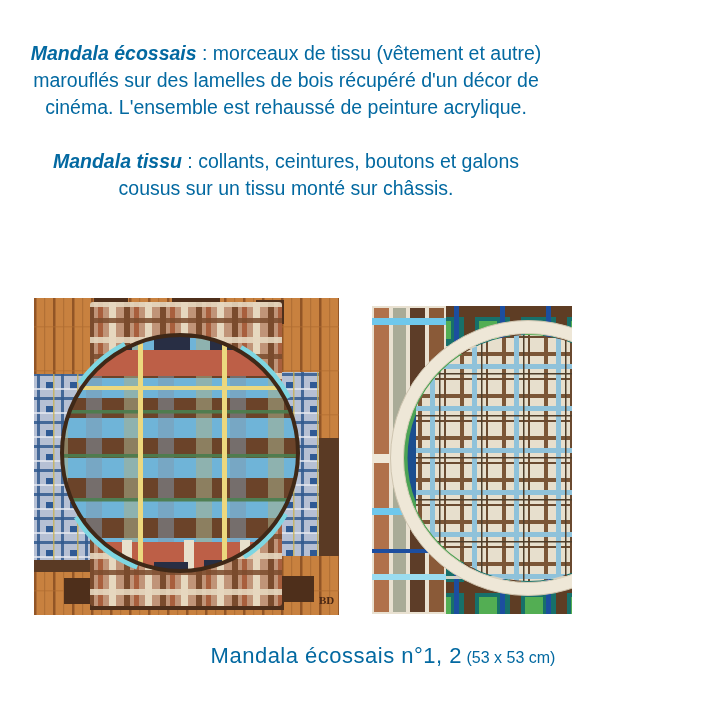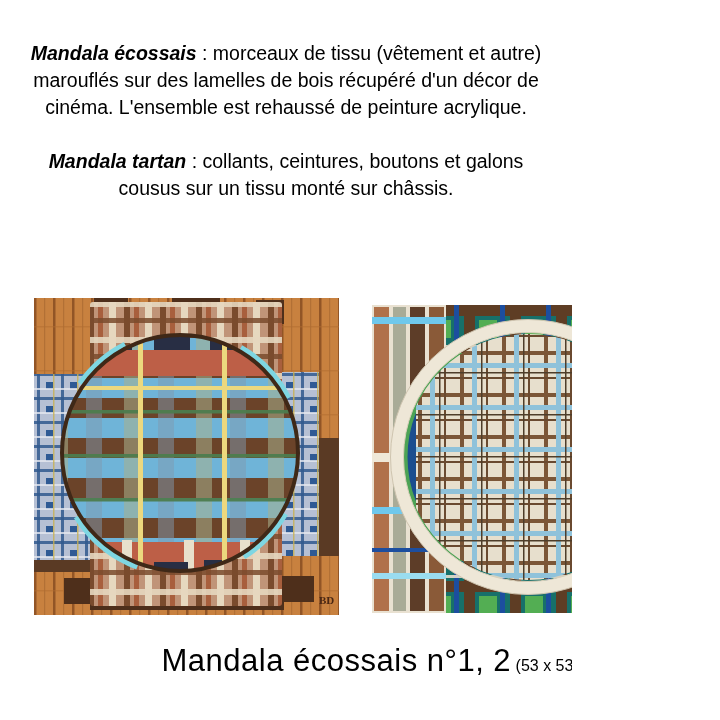--- a/index.html
+++ b/index.html
@@ -1,38 +1,38 @@
 <!DOCTYPE html>
 <html><head>
 <meta charset="utf-8">
 <style>
   html,body{margin:0;padding:0;background:#fff;}
   .page{position:relative;width:572px;height:720px;background:#ffffff;overflow:hidden;
-        font-family:"Liberation Sans", sans-serif;color:#000000;text-decoration:underline;}
+        font-family:"Liberation Sans", sans-serif;color:#0369a1;text-decoration:underline;}
   .intro{position:absolute;top:40px;left:26px;right:26px;text-align:center;
          font-size:19.5px;line-height:27px;}
   .intro p{margin:0 0 27px 0;}
   .term{font-weight:bold;font-style:italic;}
   .gallery{position:absolute;top:298px;left:0;width:720px;display:flex;
-           justify-content:center;align-items:flex-start;gap:33px;}
+           justify-content:center;align-items:center;gap:33px;}
   .art{display:block;}
   .art-2{margin-top:7px;}
   .caption{position:absolute;top:643px;left:0;width:720px;text-align:center;white-space:nowrap;}
-  .caption-title{font-size:31px;letter-spacing:0.5px;margin-left:46px;}
+  .caption-title{font-size:22px;letter-spacing:0.5px;margin-left:46px;}
   .caption-size{font-size:16px;}
   svg text.sig{font-family:"Liberation Serif", serif;font-weight:bold;}
 </style>
 </head>
 <body>
 
 <div class="page">
 
   <div class="intro">
     <p><span class="term">Mandala écossais</span><span> : morceaux de tissu (vêtement et autre) marouflés sur des lamelles de bois récupéré d'un décor de cinéma. L'ensemble est rehaussé de peinture acrylique.</span></p>
-    <p><span class="term">Mandala tartan</span><span> : collants, ceintures, boutons et galons cousus sur un tissu monté sur châssis.</span></p>
+    <p><span class="term">Mandala tissu</span><span> : collants, ceintures, boutons et galons cousus sur un tissu monté sur châssis.</span></p>
   </div>
 
   <div class="gallery">
 
     <svg class="art art-1" width="305" height="317" viewBox="0 0 305 317">
       <defs>
         <pattern id="woodA" width="19" height="44" patternUnits="userSpaceOnUse">
           <rect width="19" height="44" fill="#c8813f"></rect>
           <rect width="2.5" height="44" fill="#925526"></rect>
           <rect x="10" width="1.3" height="44" fill="#a86a30" opacity="0.7"></rect>

